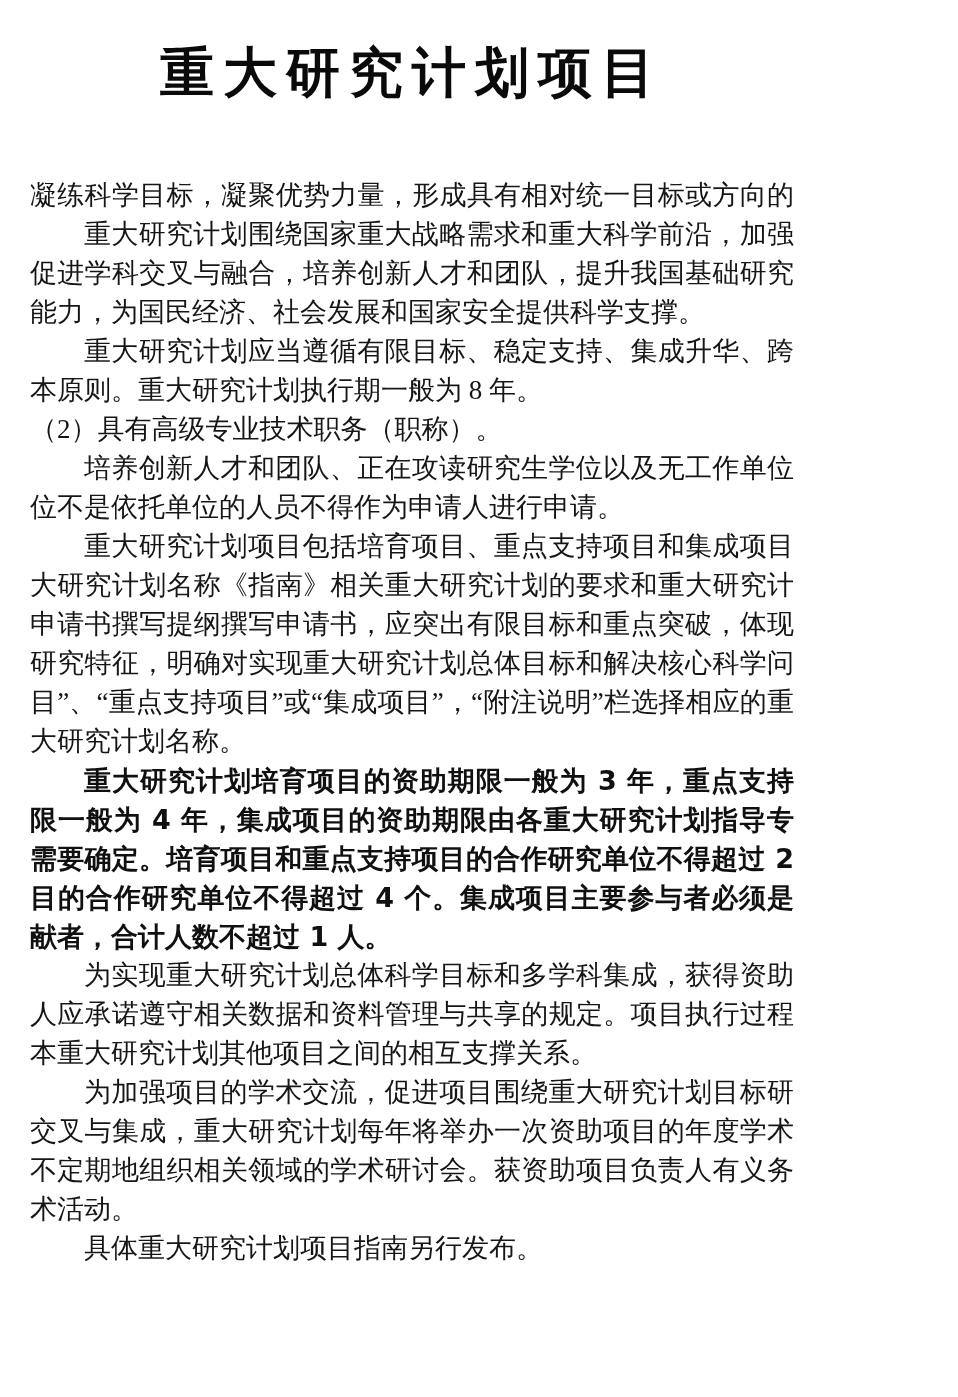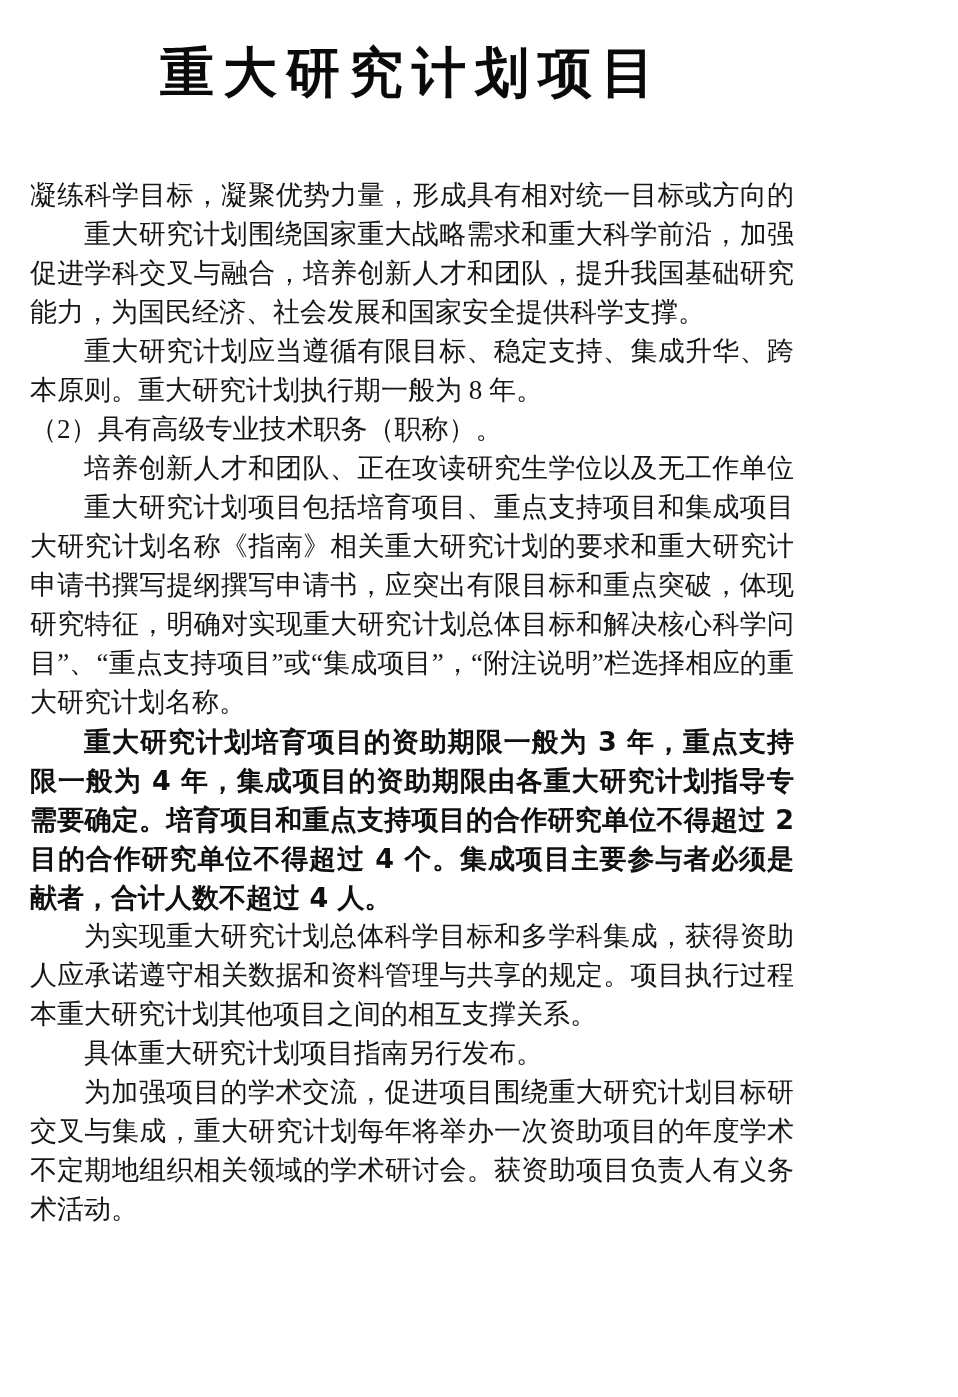--- a/index.html
+++ b/index.html
@@ -75,44 +75,45 @@
       </div>
       <div class="para normal">
         <div class="line first fill">重大研究计划应当遵循有限目标、稳定支持、集成升华、跨越发展的基</div>
         <div class="line">本原则。重大研究计划执行期一般为 8 年。</div>
       </div>
       <div class="para normal">
         <div class="line">（2）具有高级专业技术职务（职称）。</div>
       </div>
       <div class="para normal">
         <div class="line first fill">培养创新人才和团队、正在攻读研究生学位以及无工作单位或者所在单</div>
+        <div class="line">位不是依托单位的人员不得作为申请人进行申请。</div>
       </div>
       <div class="para normal">
         <div class="line first fill">重大研究计划项目包括培育项目、重点支持项目和集成项目等亚类。</div>
         <div class="line fill">大研究计划名称《指南》相关重大研究计划的要求和重大研究计划项目</div>
         <div class="line fill">申请书撰写提纲撰写申请书，应突出有限目标和重点突破，体现学科交叉</div>
         <div class="line fill">研究特征，明确对实现重大研究计划总体目标和解决核心科学问题的贡</div>
         <div class="line fill">目”、“重点支持项目”或“集成项目”，“附注说明”栏选择相应的重</div>
         <div class="line">大研究计划名称。</div>
       </div>
       <div class="para bold">
         <div class="line first fill">重大研究计划培育项目的资助期限一般为 3 年，重点支持项目的资助期</div>
         <div class="line fill">限一般为 4 年，集成项目的资助期限由各重大研究计划指导专家组根据实际</div>
         <div class="line fill">需要确定。培育项目和重点支持项目的合作研究单位不得超过 2 个，集成项</div>
         <div class="line fill">目的合作研究单位不得超过 4 个。集成项目主要参与者必须是项目的实际贡</div>
-        <div class="line">献者，合计人数不超过 4 人。</div>
+        <div class="line">献者，合计人数不超过 1 人。</div>
       </div>
       <div class="para normal">
         <div class="line first fill">为实现重大研究计划总体科学目标和多学科集成，获得资助的项目负责</div>
         <div class="line fill">人应承诺遵守相关数据和资料管理与共享的规定。项目执行过程中应关注与</div>
         <div class="line">本重大研究计划其他项目之间的相互支撑关系。</div>
       </div>
       <div class="para normal">
-        <div class="line first">具体重大研究计划项目指南另行发布。</div>
-      </div>
-      <div class="para normal">
         <div class="line first fill">为加强项目的学术交流，促进项目围绕重大研究计划目标研究和多学科</div>
         <div class="line fill">交叉与集成，重大研究计划每年将举办一次资助项目的年度学术交流会，并</div>
         <div class="line fill">不定期地组织相关领域的学术研讨会。获资助项目负责人有义务参加这些学</div>
         <div class="line">术活动。</div>
       </div>
+      <div class="para normal">
+        <div class="line first">具体重大研究计划项目指南另行发布。</div>
+      </div>
     </div>
 </div>
 
 </body></html>

